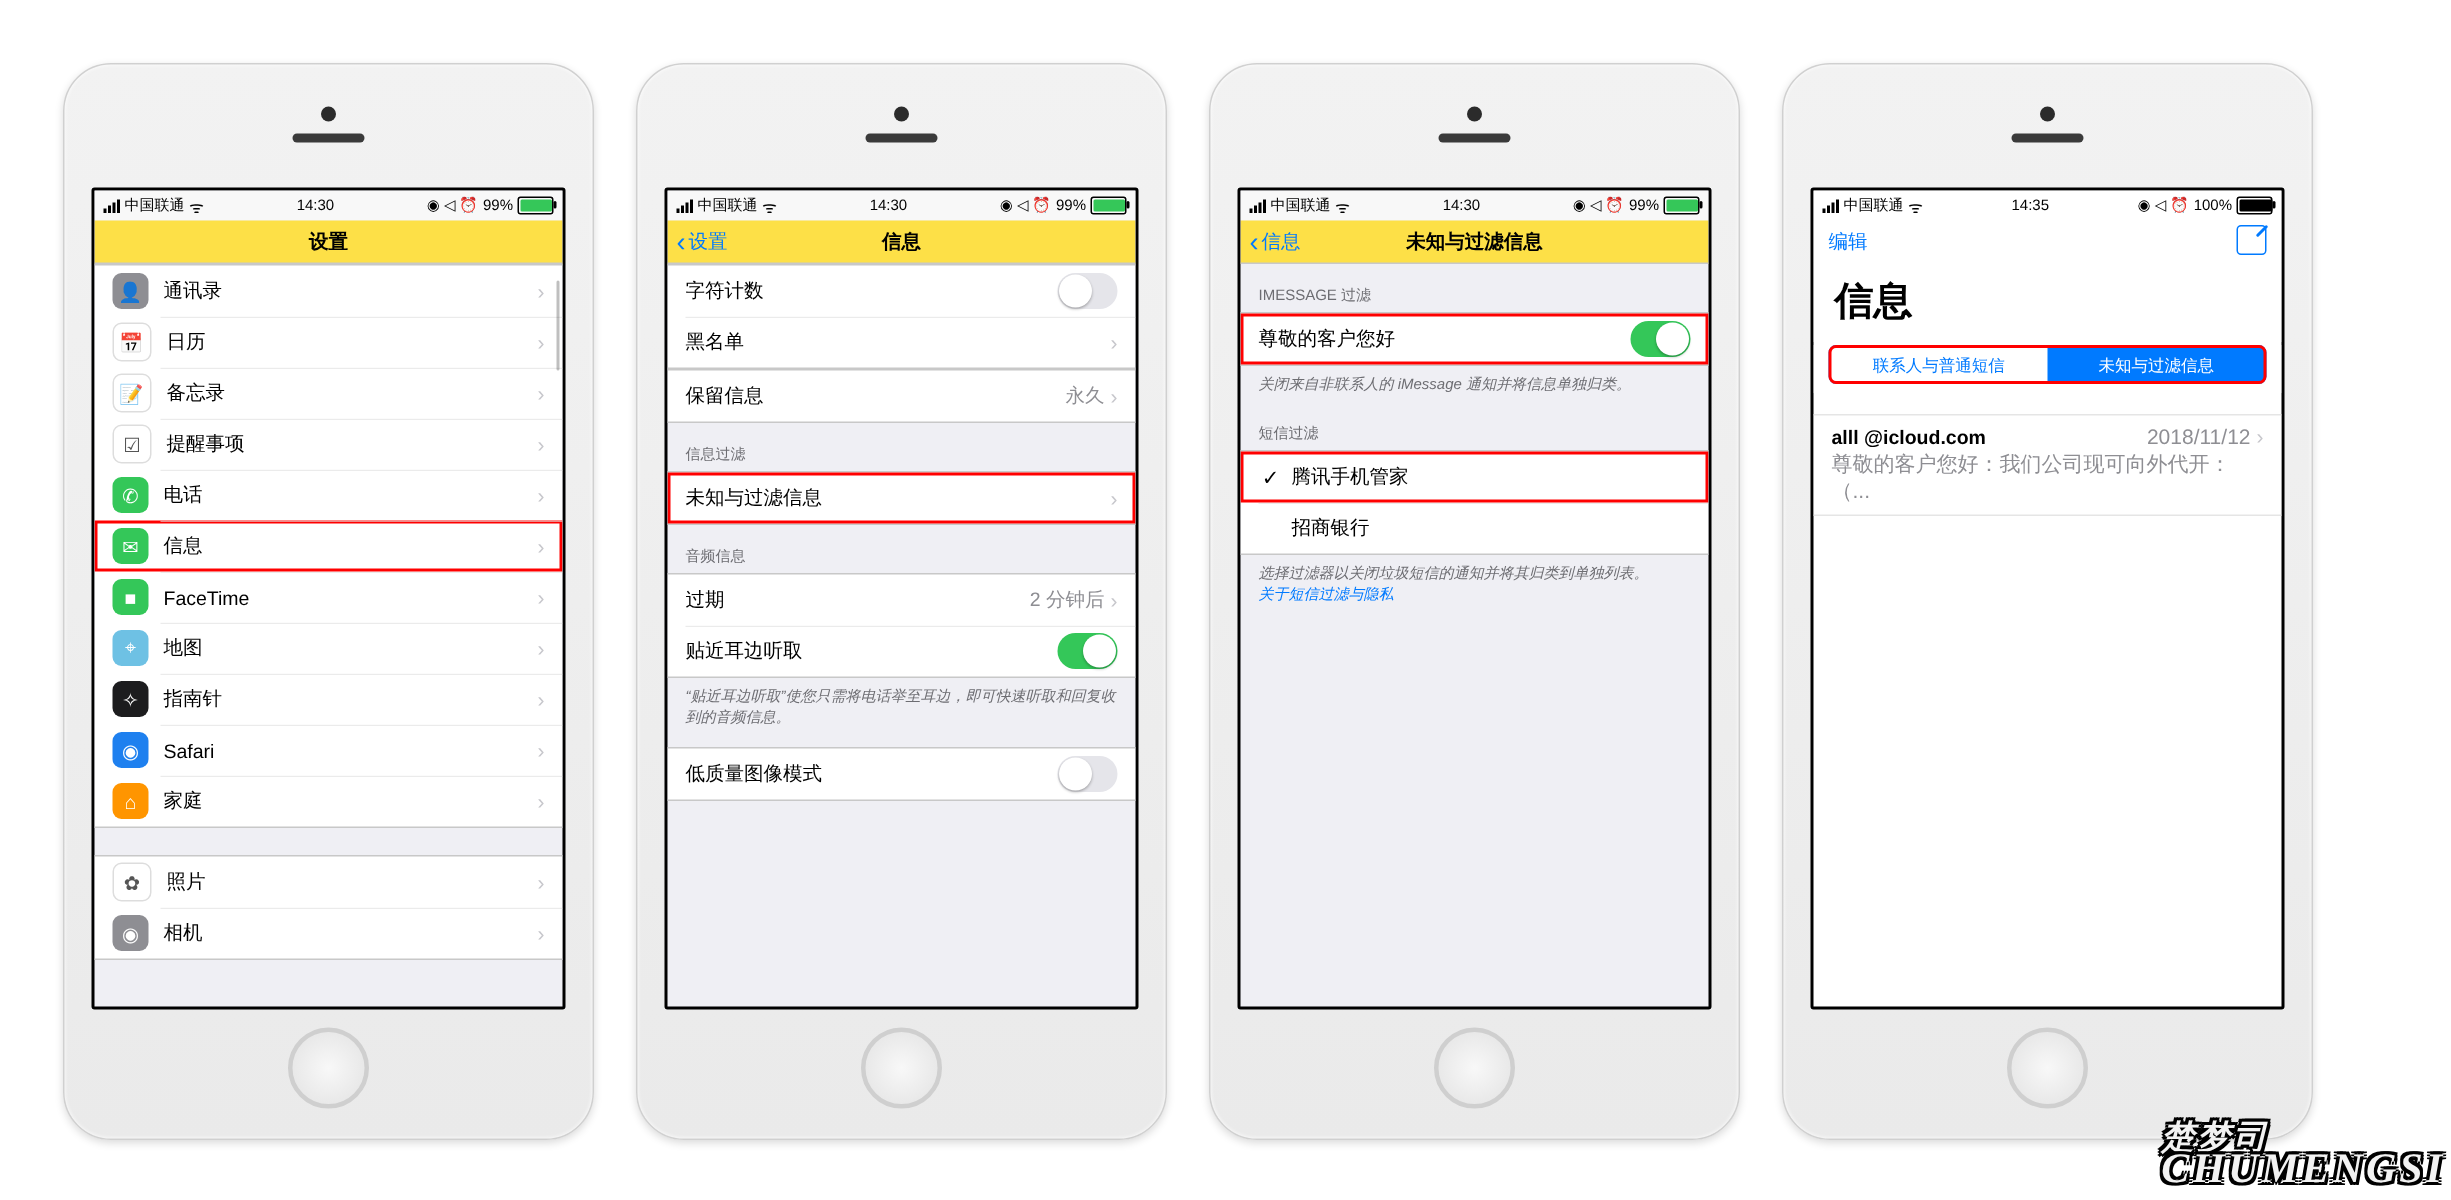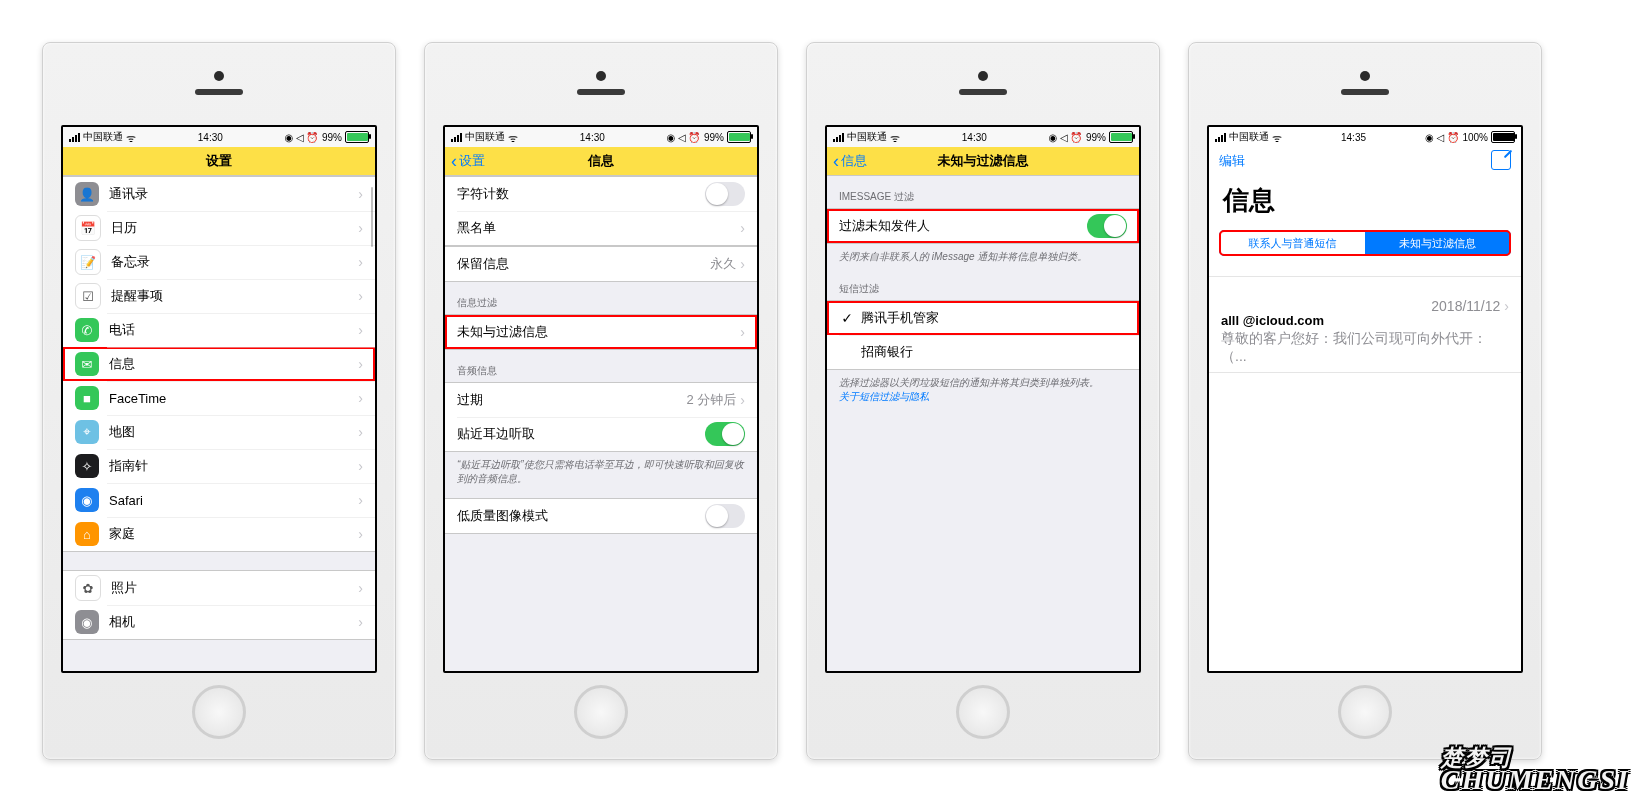--- a/index.html
+++ b/index.html
@@ -1,19 +1,19 @@
 <!DOCTYPE html>
 <html><head>
 <meta charset="utf-8">
 <style>
   html,body{margin:0;padding:0;background:#fff;font-family:-apple-system,'Helvetica Neue',Arial,sans-serif;-webkit-font-smoothing:antialiased;}
   .stage{width:1634px;height:800px;position:relative;background:#fff;}
   .phones{display:flex;gap:28px;padding:42px 42px 0 42px;}
   
-  .phone{width:352px;height:716px;background:linear-gradient(#f2f2f2,#eaeaea);border-radius:8px;border:1px solid #d0d0d0;box-shadow:0 2px 6px rgba(0,0,0,.15),inset 0 0 3px #fff;position:relative;display:flex;flex-direction:column;align-items:center;}
+  .phone{width:352px;height:716px;background:linear-gradient(#f2f2f2,#eaeaea);border-radius:32px;border:1px solid #d0d0d0;box-shadow:0 2px 6px rgba(0,0,0,.15),inset 0 0 3px #fff;position:relative;display:flex;flex-direction:column;align-items:center;}
   .cam{width:10px;height:10px;border-radius:50%;background:#2b2b2b;position:absolute;top:28px;left:50%;transform:translateX(-50%);}
   .spk{width:48px;height:6px;border-radius:3px;background:#3a3a3a;position:absolute;top:46px;left:50%;transform:translateX(-50%);}
   .home{width:48px;height:48px;border-radius:50%;border:3px solid #cfcfcf;background:radial-gradient(#f8f8f8,#e2e2e2);position:absolute;bottom:20px;left:50%;transform:translateX(-50%);}
   .screen{position:absolute;top:82px;left:18px;right:18px;bottom:86px;background:#efeff4;border:2px solid #000;border-radius:2px;overflow:hidden;}
   
   .status{height:20px;background:#f8f8f8;display:flex;align-items:center;justify-content:space-between;padding:0 6px;font-size:10px;color:#000;border-bottom:0;}
   .status.white{background:#fff;}
   .status .left,.status .right{display:flex;align-items:center;gap:3px;}
   .sig{display:inline-flex;align-items:flex-end;gap:1px;}
   .sig i{width:2px;background:#000;display:inline-block;}
@@ -53,21 +53,21 @@
   .gap{height:18px;}
   
   .bigtitle{font-size:26px;font-weight:700;color:#000;padding:8px 14px 10px;background:#fff;}
   .segwrap{padding:0 10px 6px;background:#fff;}
   .seg{display:flex;border:1px solid #007aff;border-radius:5px;overflow:hidden;height:24px;margin-top:2px;}
   .seg div{flex:1;font-size:11px;display:flex;align-items:center;justify-content:center;color:#007aff;}
   .seg div.on{background:#007aff;color:#fff;}
   .seg.hl{outline:2px solid #f00;outline-offset:-2px;}
   .msgrow{background:#fff;border-top:1px solid #e5e5e5;border-bottom:1px solid #e5e5e5;padding:6px 12px;}
   .msgrow .line1{display:flex;align-items:center;}
-  .msgrow .from{font-size:13px;font-weight:600;color:#000;flex:1;margin-top:30px;}
+  .msgrow .from{font-size:13px;font-weight:600;color:#000;flex:1;}
   .msgrow .date{font-size:14px;color:#8e8e93;}
   .msgrow .chev{color:#c7c7cc;font-size:14px;margin-left:4px;}
   .msgrow .prev{font-size:14px;color:#8e8e93;margin-top:2px;}
   .scrollhint{position:absolute;right:2px;top:60px;width:2px;height:60px;background:rgba(0,0,0,.25);border-radius:1px;}
   
   .wm{position:absolute;right:4px;bottom:4px;font-family:Liberation Serif, serif;font-weight:900;font-style:italic;font-size:28px;letter-spacing:2px;color:rgba(255,255,255,.95);text-shadow:-2px 0 #000,2px 0 #000,0 -2px #000,0 2px #000,-2px -2px #000,2px 2px #000,-2px 2px #000,2px -2px #000;}
   .wm .cn{font-size:22px;display:block;line-height:.6;}
   .compose{width:18px;height:18px;border:1.5px solid #007aff;border-radius:3px;position:relative;display:inline-block;}
   .compose:after{content:"";width:10px;height:2px;background:#007aff;position:absolute;right:-3px;top:2px;transform:rotate(-45deg);border-radius:1px;}
 </style>
@@ -291,21 +291,21 @@
         <div class="nav">
           <span class="back">
               <span class="chev">‹</span>
               <span>信息</span>
             </span>
           <span class="title">未知与过滤信息</span>
         </div>
         <div class="group-header">IMESSAGE 过滤</div>
         <div class="list" id="p3g1">
             <div class="cell hl">
-              <span class="label">过滤未知发件人</span>
+              <span class="label">尊敬的客户您好</span>
               <span class="switch on">
                 <span class="knob"></span>
               </span>
             </div>
           </div>
         <div class="group-footer">关闭来自非联系人的 iMessage 通知并将信息单独归类。</div>
         <div class="group-header">短信过滤</div>
         <div class="list" id="p3g2">
             <div class="cell hl">
               <span class="check">✓</span>

